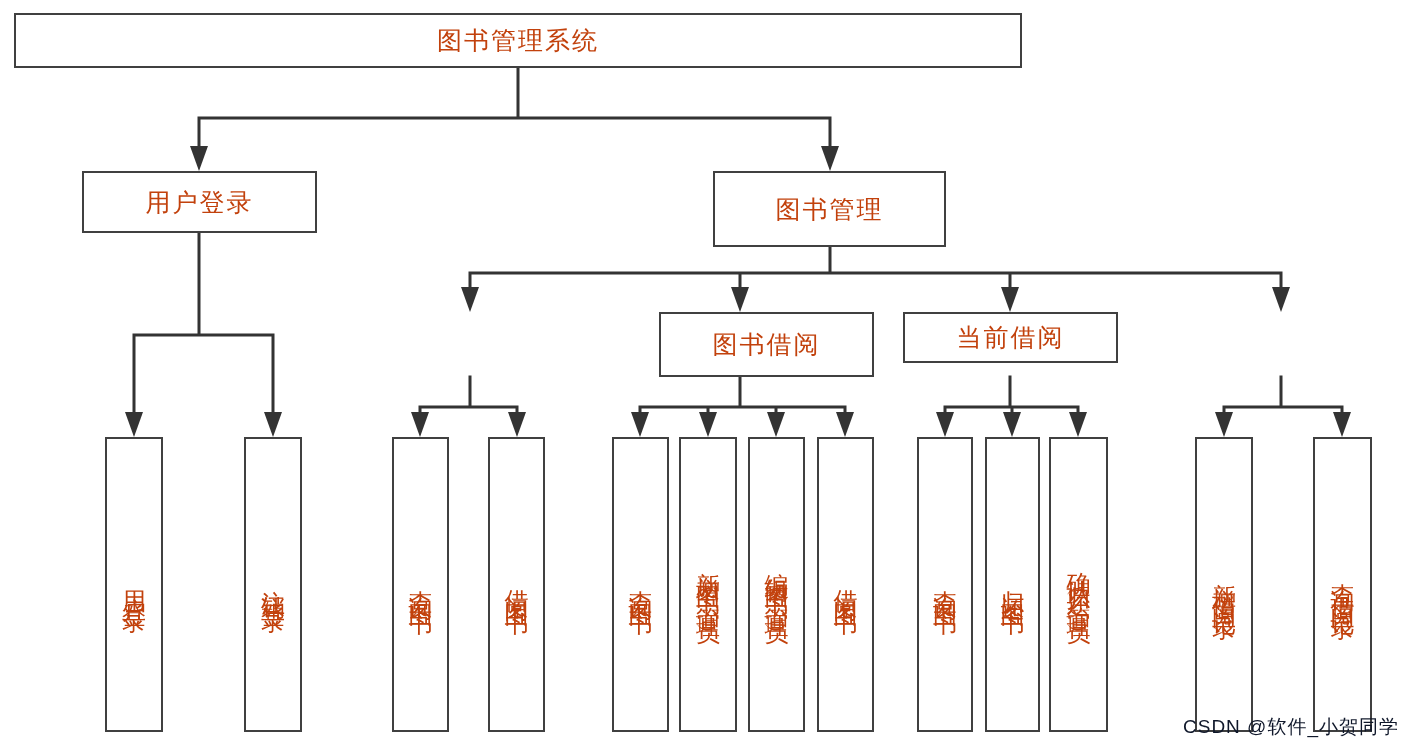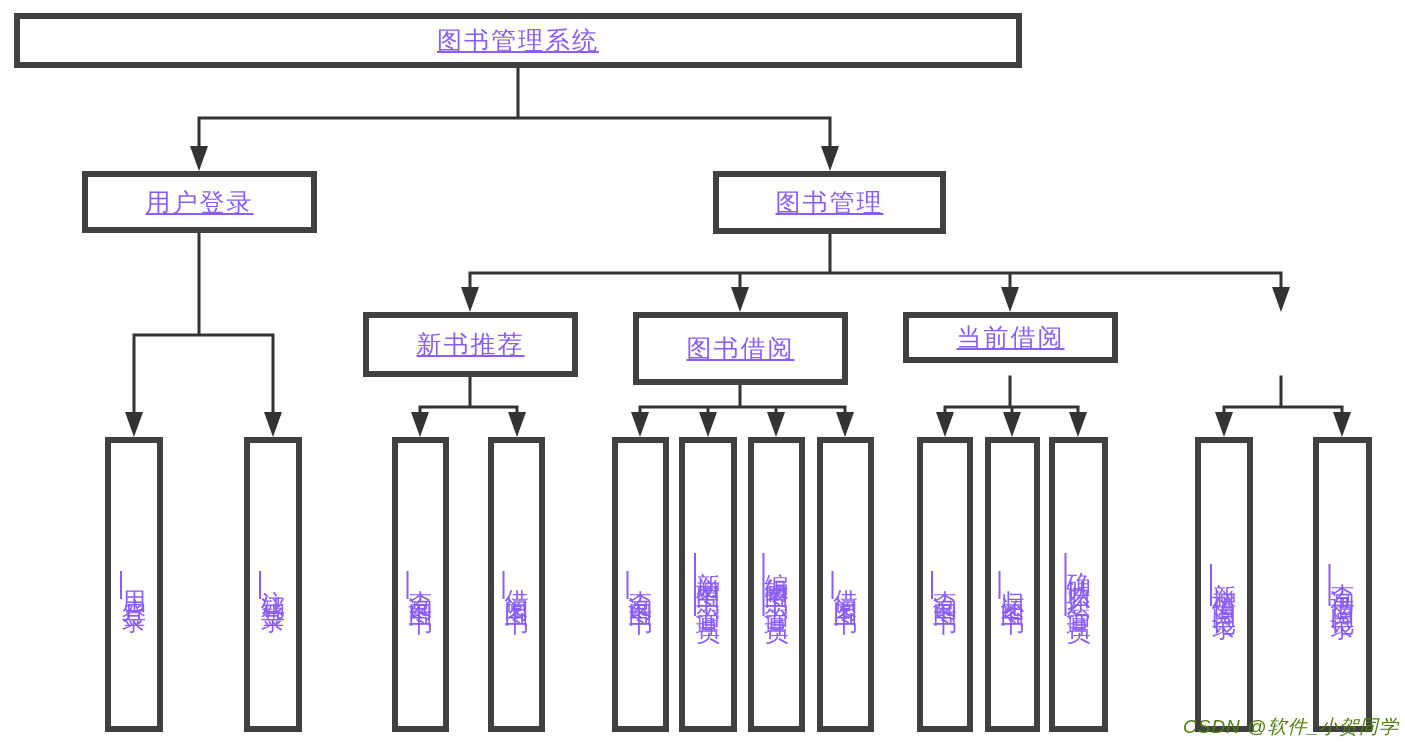--- a/index.html
+++ b/index.html
@@ -3,32 +3,32 @@
 <meta charset="utf-8">
 <style>
   html,body{margin:0;padding:0;background:#ffffff;}
   .canvas{
     position:relative;width:1405px;height:747px;background:#ffffff;
     font-family:"Liberation Sans", sans-serif;overflow:hidden;
   }
   .wires{position:absolute;left:0;top:0;z-index:1;}
   .box{
     position:absolute;box-sizing:border-box;background:#ffffff;
-    border:6px solid #404040;color:#8b5cf6;
+    border:2px solid #404040;color:#c2410c;
     display:flex;align-items:center;justify-content:center;
-    z-index:2;white-space:nowrap;text-decoration:underline;
+    z-index:2;white-space:nowrap;
   }
   .hlabel{font-size:25px;letter-spacing:2px;}
   .leaf{
     writing-mode:vertical-rl;text-orientation:mixed;
     font-size:24px;letter-spacing:7px;line-height:1;
   }
   .watermark{
     position:absolute;left:1183px;top:714px;z-index:5;
-    font-size:19px;letter-spacing:1px;color:#4d7c0f;white-space:nowrap;font-style:italic;
+    font-size:19px;letter-spacing:1px;color:#0f172a;white-space:nowrap;
   }
 </style>
 </head>
 <body>
 
 <div class="canvas">
 
   <svg class="wires" width="1405" height="747" viewBox="0 0 1405 747">
     <path fill="none" stroke="#333333" stroke-width="3" stroke-linecap="square" d="
       M518 68 V118
@@ -71,24 +71,23 @@
       <polygon points="1003,412 1021,412 1012,437"></polygon>
       <polygon points="1069,412 1087,412 1078,437"></polygon>
       <polygon points="1215,412 1233,412 1224,437"></polygon>
       <polygon points="1333,412 1351,412 1342,437"></polygon>
     </g>
   </svg>
 
   <div class="box hlabel" style="left:14px;top:13px;width:1008px;height:55px">图书管理系统</div>
 
   <div class="box hlabel" style="left:82px;top:171px;width:235px;height:62px">用户登录</div>
-  <div class="box hlabel" style="left:713px;top:171px;width:233px;height:63px">图书管理</div>
+  <div class="box hlabel" style="left:713px;top:171px;width:233px;height:76px">图书管理</div>
 
-  <div class="box hlabel" style="left:363px;top:312px;width:215px;height:65px">新书推荐</div>
-  <div class="box hlabel" style="left:633px;top:312px;width:215px;height:73px">图书借阅</div>
+  <div class="box hlabel" style="left:659px;top:312px;width:215px;height:65px">图书借阅</div>
   <div class="box hlabel" style="left:903px;top:312px;width:215px;height:51px">当前借阅</div>
 
   <div class="box leaf" style="left:105px;top:437px;width:58px;height:295px">用户登录</div>
   <div class="box leaf" style="left:244px;top:437px;width:58px;height:295px">注销登录</div>
 
   <div class="box leaf" style="left:392px;top:437px;width:57px;height:295px">查询图书</div>
   <div class="box leaf" style="left:488px;top:437px;width:57px;height:295px">借阅图书</div>
 
   <div class="box leaf" style="left:612px;top:437px;width:57px;height:295px">查询图书</div>
   <div class="box leaf" style="left:679px;top:437px;width:58px;height:295px">新增图书（管理员）</div>

